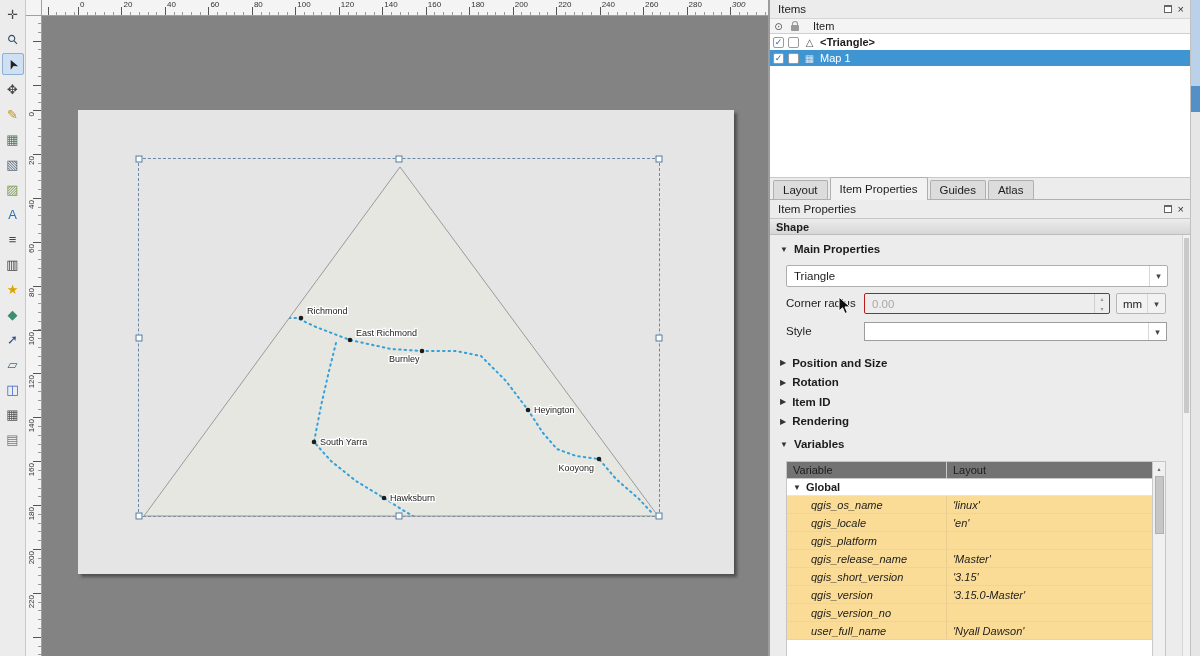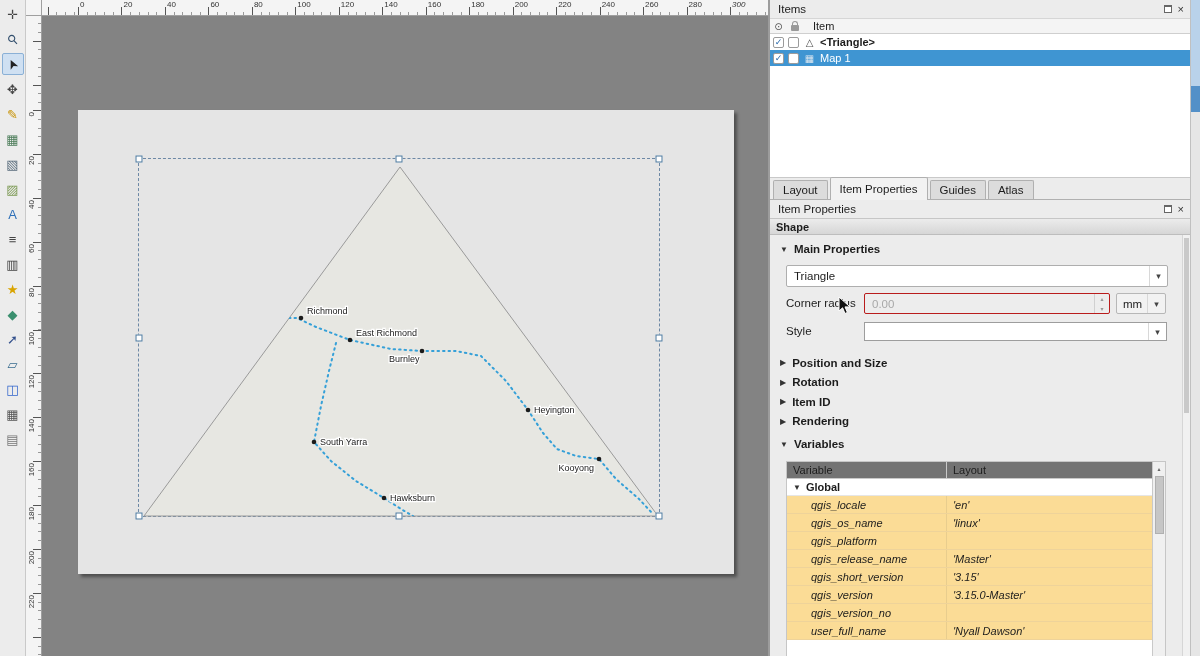--- a/index.html
+++ b/index.html
@@ -366,26 +366,26 @@
           <div class="vhead" data-name="variables-table-header">
             <span class="vh1" data-name="variable-column-label">Variable</span>
             <span class="vh2" data-name="value-column-label">Layout</span>
           </div>
           <div class="vgroup" data-name="variables-group-row">
             <span class="arr" data-name="expanded-arrow-icon">▼</span>
             <span data-name="variables-group-label">Global</span>
           </div>
           <div data-name="variables-rows">
               <div class="vrow" data-name="variable-row">
+                <div class="vname" data-name="variable-name">qgis_os_name</div>
+                <div class="vval" data-name="variable-value">'linux'</div>
+              </div>
+              <div class="vrow" data-name="variable-row">
                 <div class="vname" data-name="variable-name">qgis_locale</div>
                 <div class="vval" data-name="variable-value">'en'</div>
-              </div>
-              <div class="vrow" data-name="variable-row">
-                <div class="vname" data-name="variable-name">qgis_os_name</div>
-                <div class="vval" data-name="variable-value">'linux'</div>
               </div>
               <div class="vrow" data-name="variable-row">
                 <div class="vname" data-name="variable-name">qgis_platform</div>
               </div>
               <div class="vrow" data-name="variable-row">
                 <div class="vname" data-name="variable-name">qgis_release_name</div>
                 <div class="vval" data-name="variable-value">'Master'</div>
               </div>
               <div class="vrow" data-name="variable-row">
                 <div class="vname" data-name="variable-name">qgis_short_version</div>

